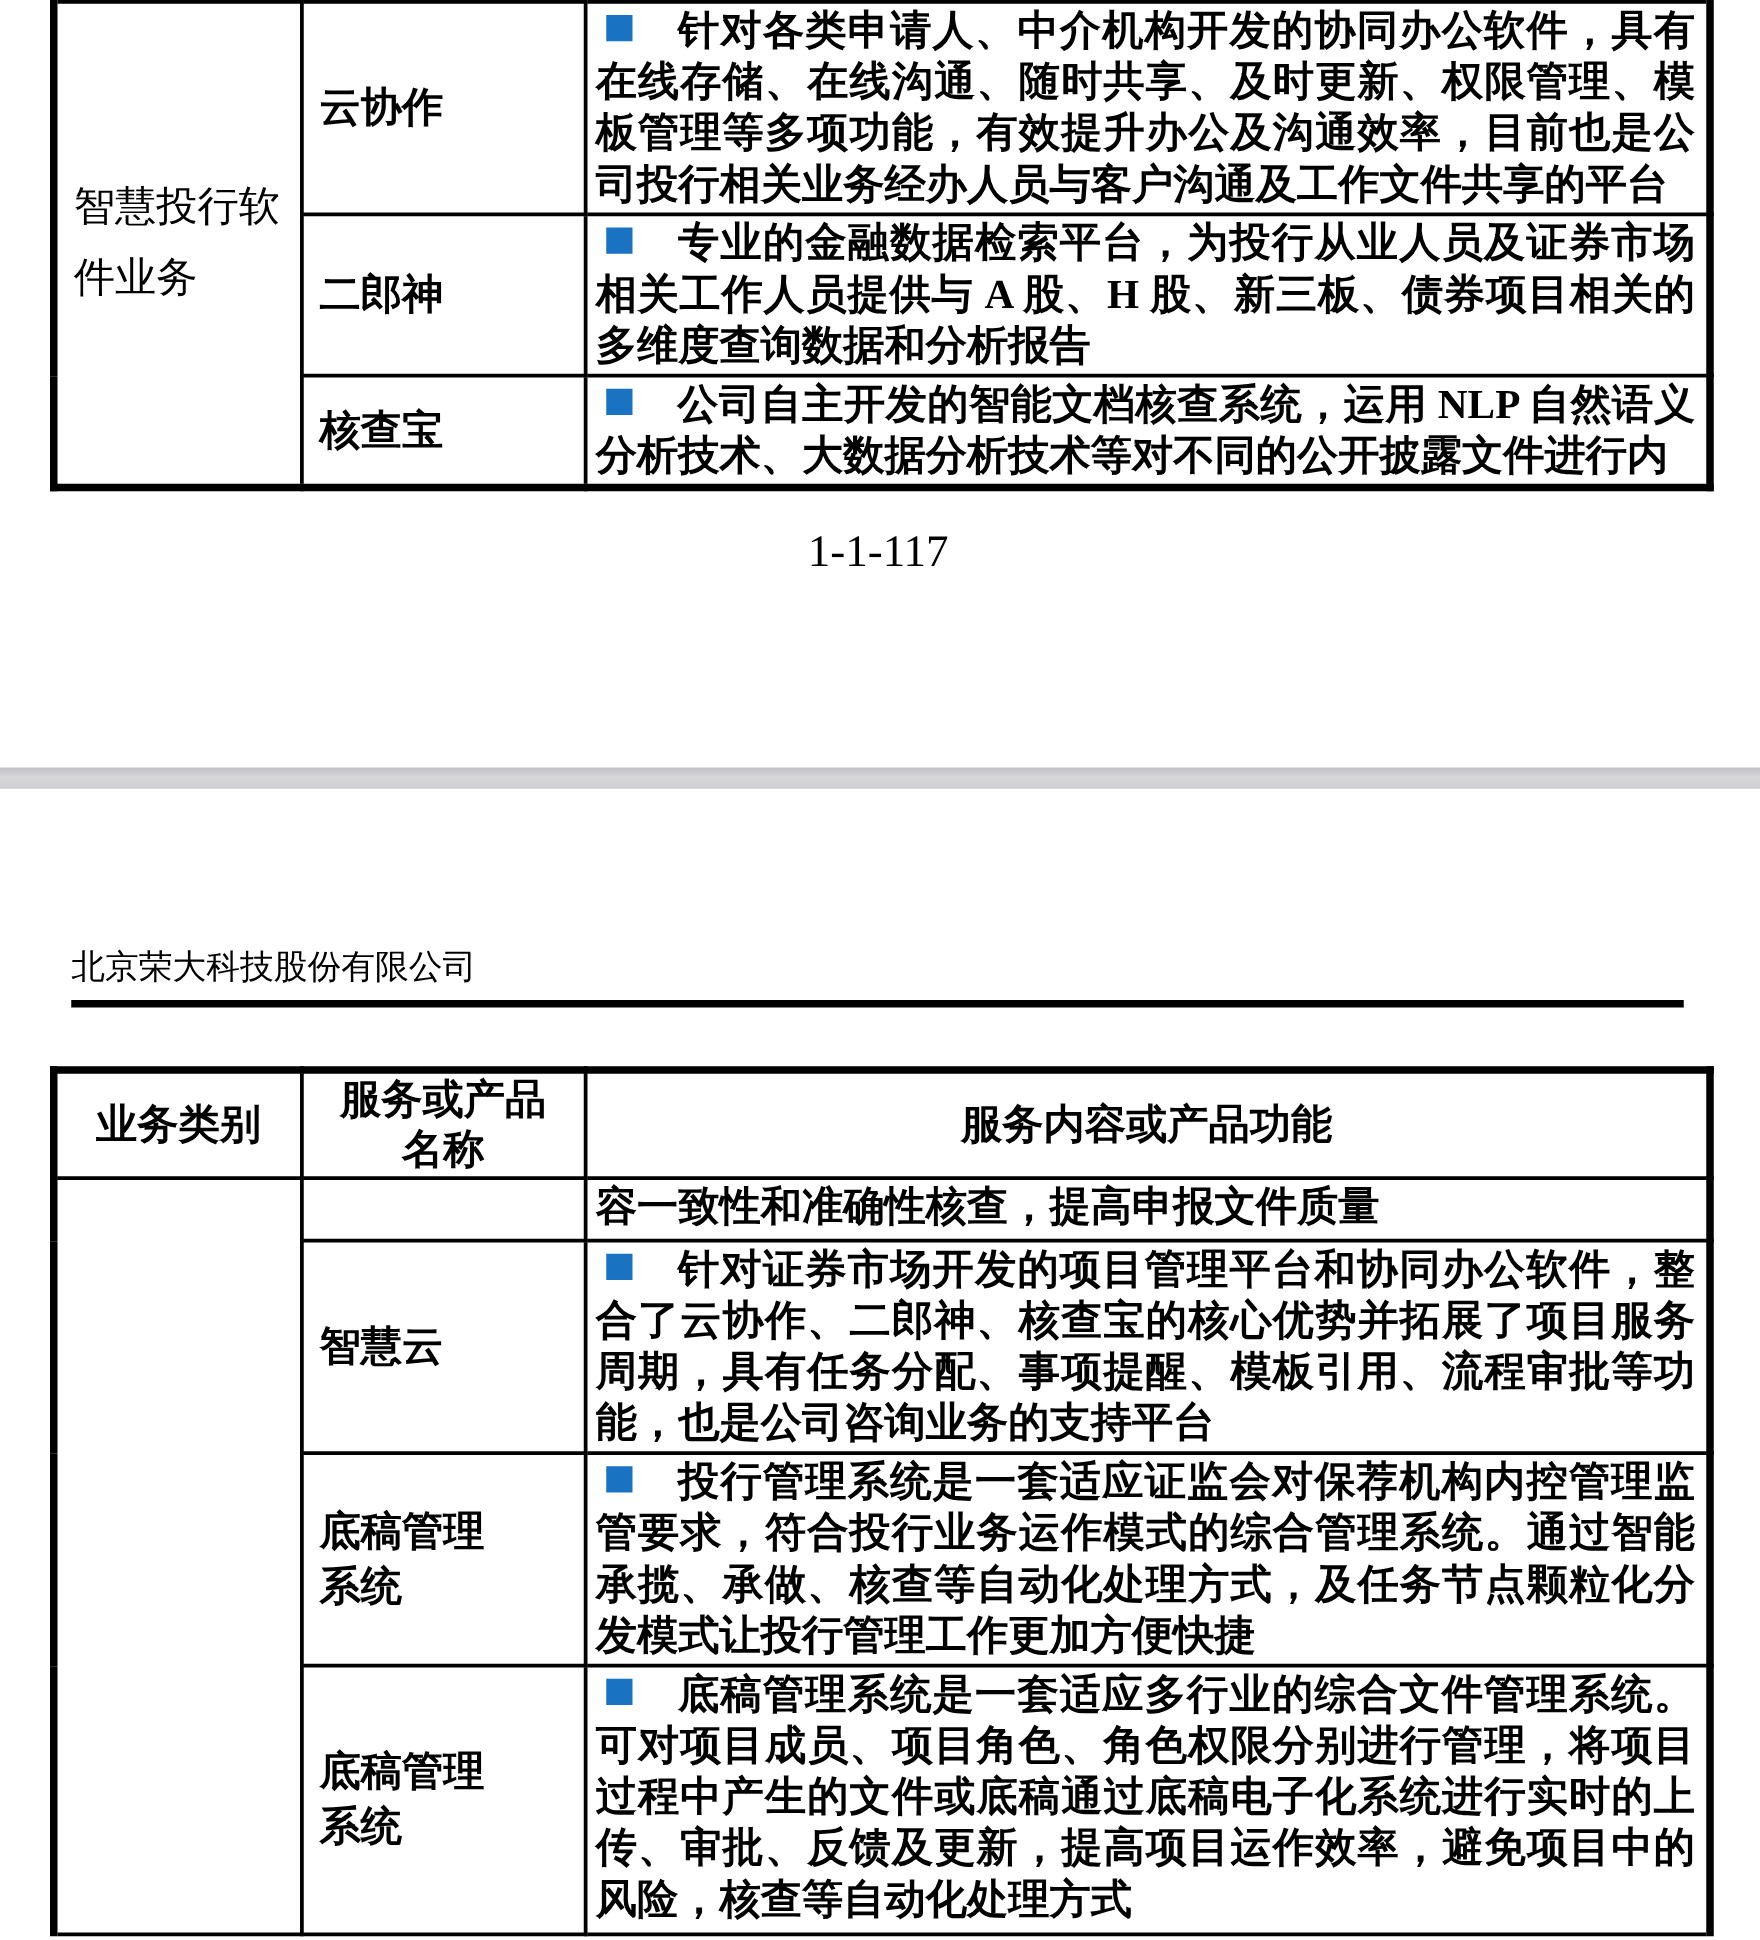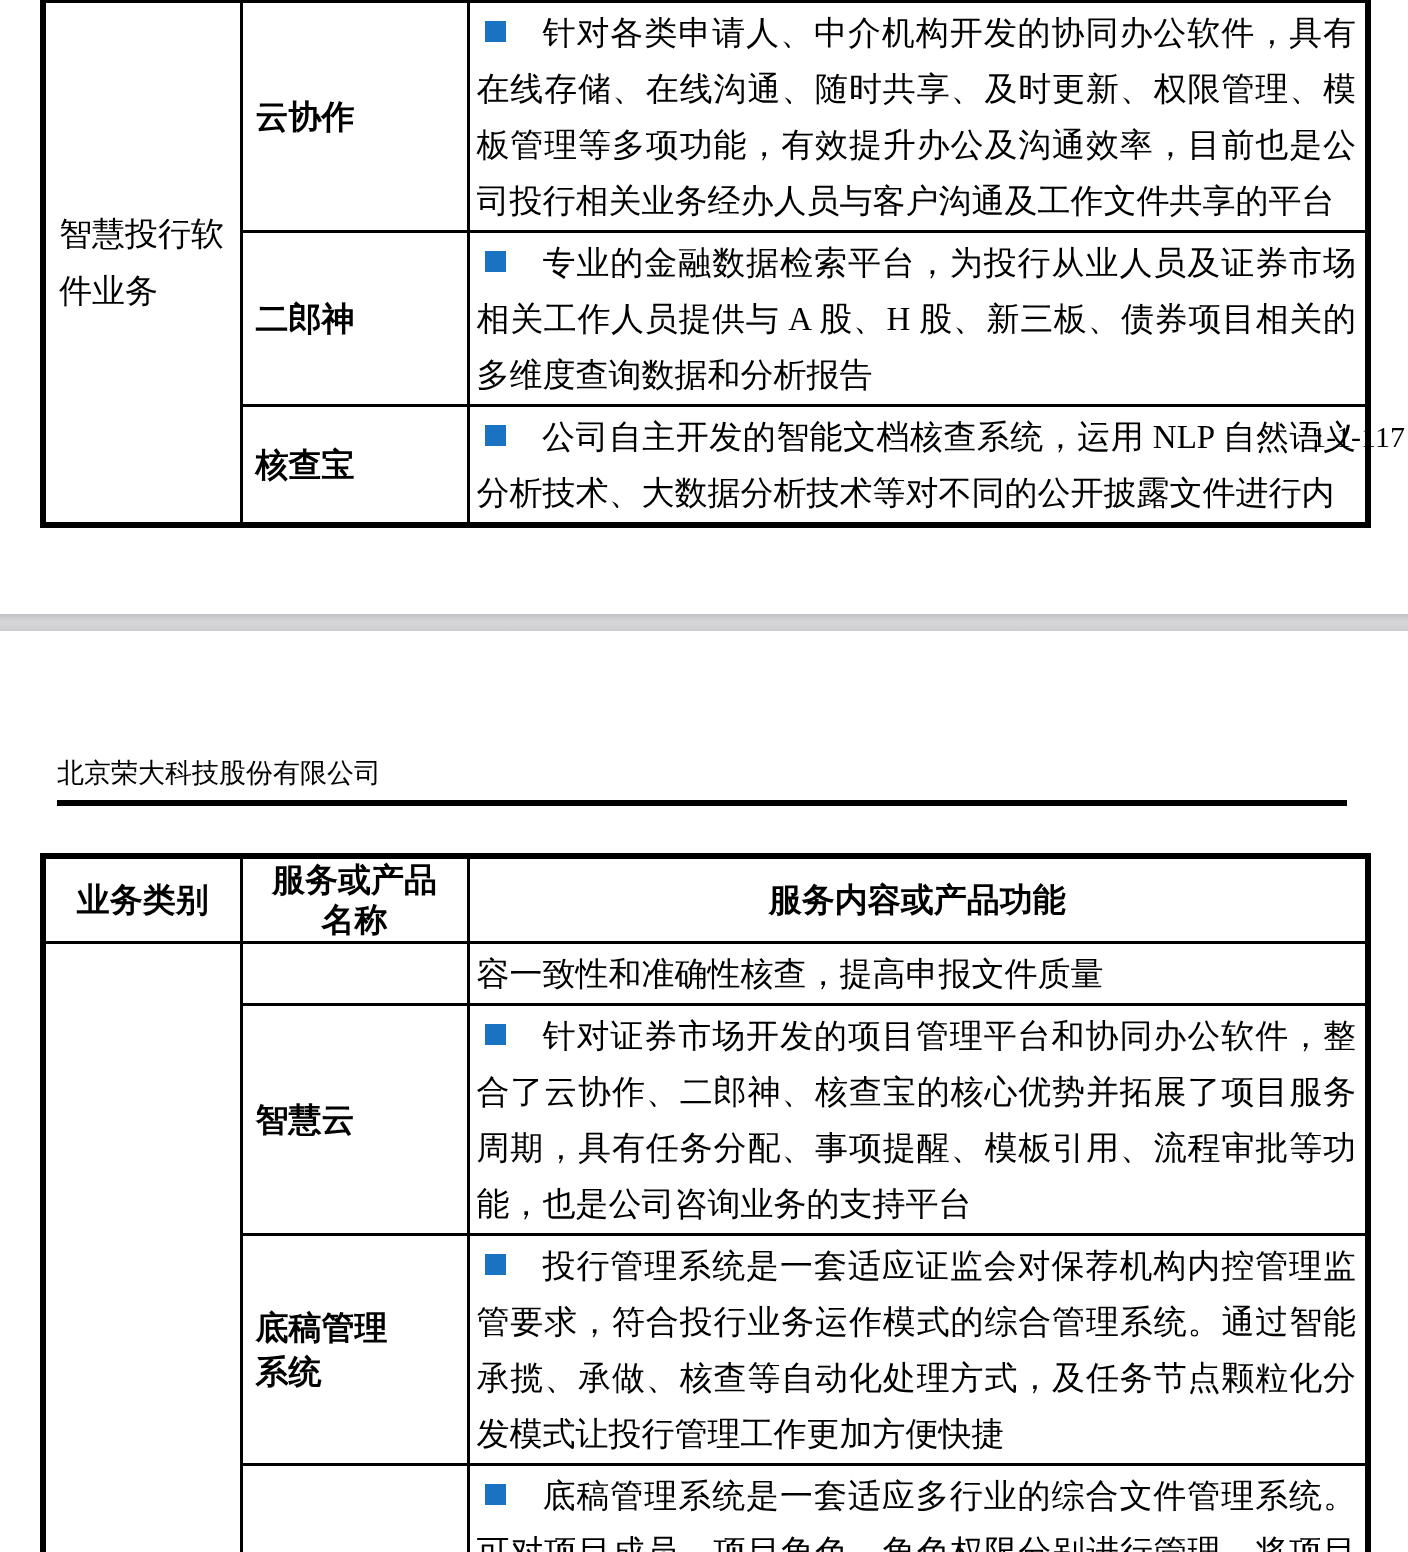--- a/index.html
+++ b/index.html
@@ -22,30 +22,30 @@
   td.cat {
     vertical-align:middle; padding-left:13px;
     font-size:33px; line-height:57px; white-space:pre-line;
   }
   td.pname {
     vertical-align:middle; padding-left:13px;
     font-size:33px; line-height:44px; white-space:pre-line;font-weight:bold;
   }
   td.desc {
     vertical-align:top; padding:2px 9px 1px 7px;
-    font-size:33px; line-height:56px;
-    text-align:justify; text-align-last:left;
+    font-size:33px; line-height:41px;
+    text-align:justify; text-align-last:left;font-weight:bold;
   }
   .bullet {
     display:inline-block; width:21px; height:21px;
     background:#1a72c3; margin:0 36px 0 8px; vertical-align:2px;
   }
   #page-number {
     position:absolute; top:420px; left:0; width:1405px;
-    text-align:right; font-size:30px;
+    text-align:center; font-size:36px;
   }
   #page-divider {
     position:absolute; top:614px; left:0; width:1408px; height:17px;
     background:linear-gradient(to bottom,#c1c1c5,#d7d7da 45%,#cecdd1);
   }
   #p2-header {
     position:absolute; top:756px; left:57px; width:1290px;
     display:flex; justify-content:space-between; 
     font-size:27px; line-height:34px;
     border-bottom:6px solid #000; padding-bottom:10px;

